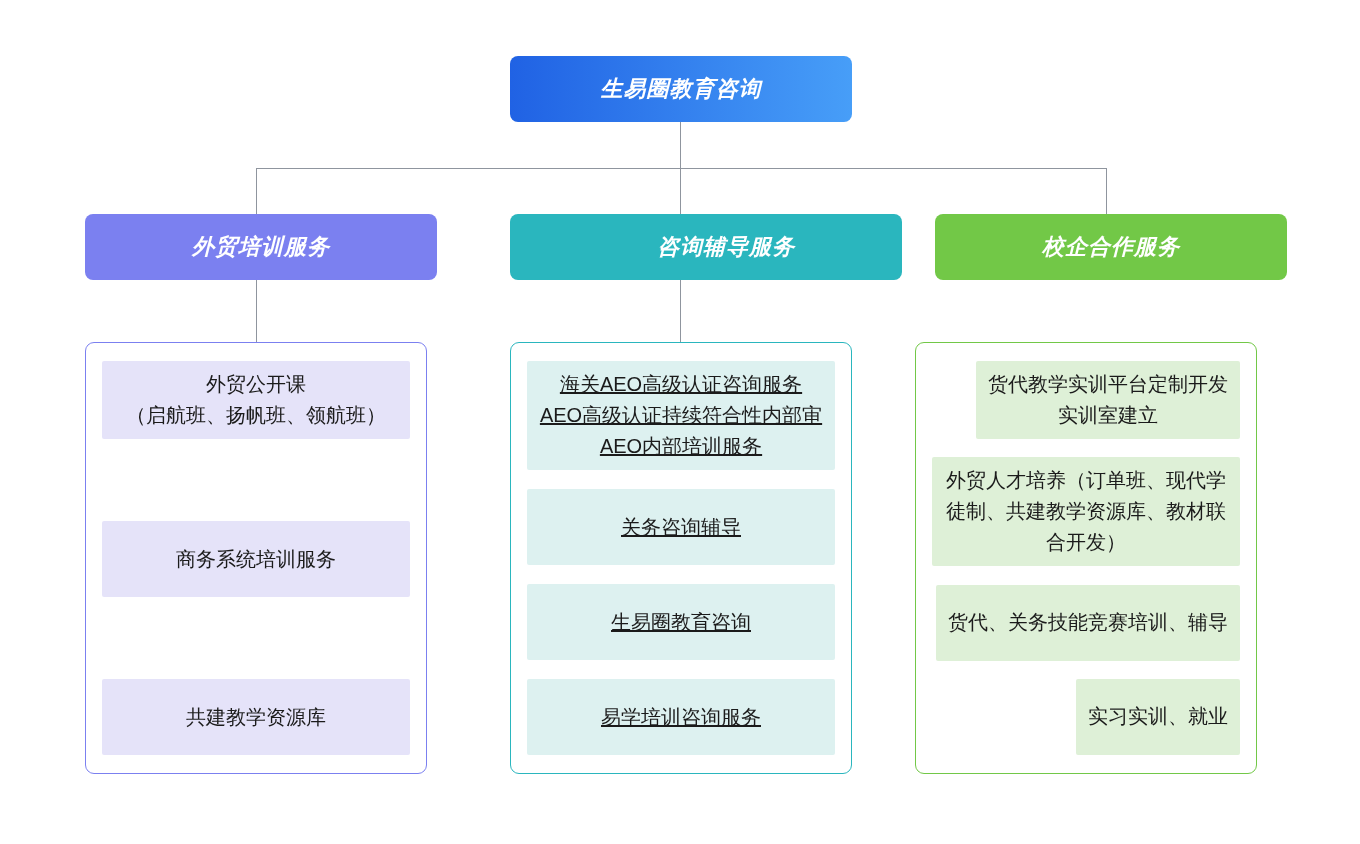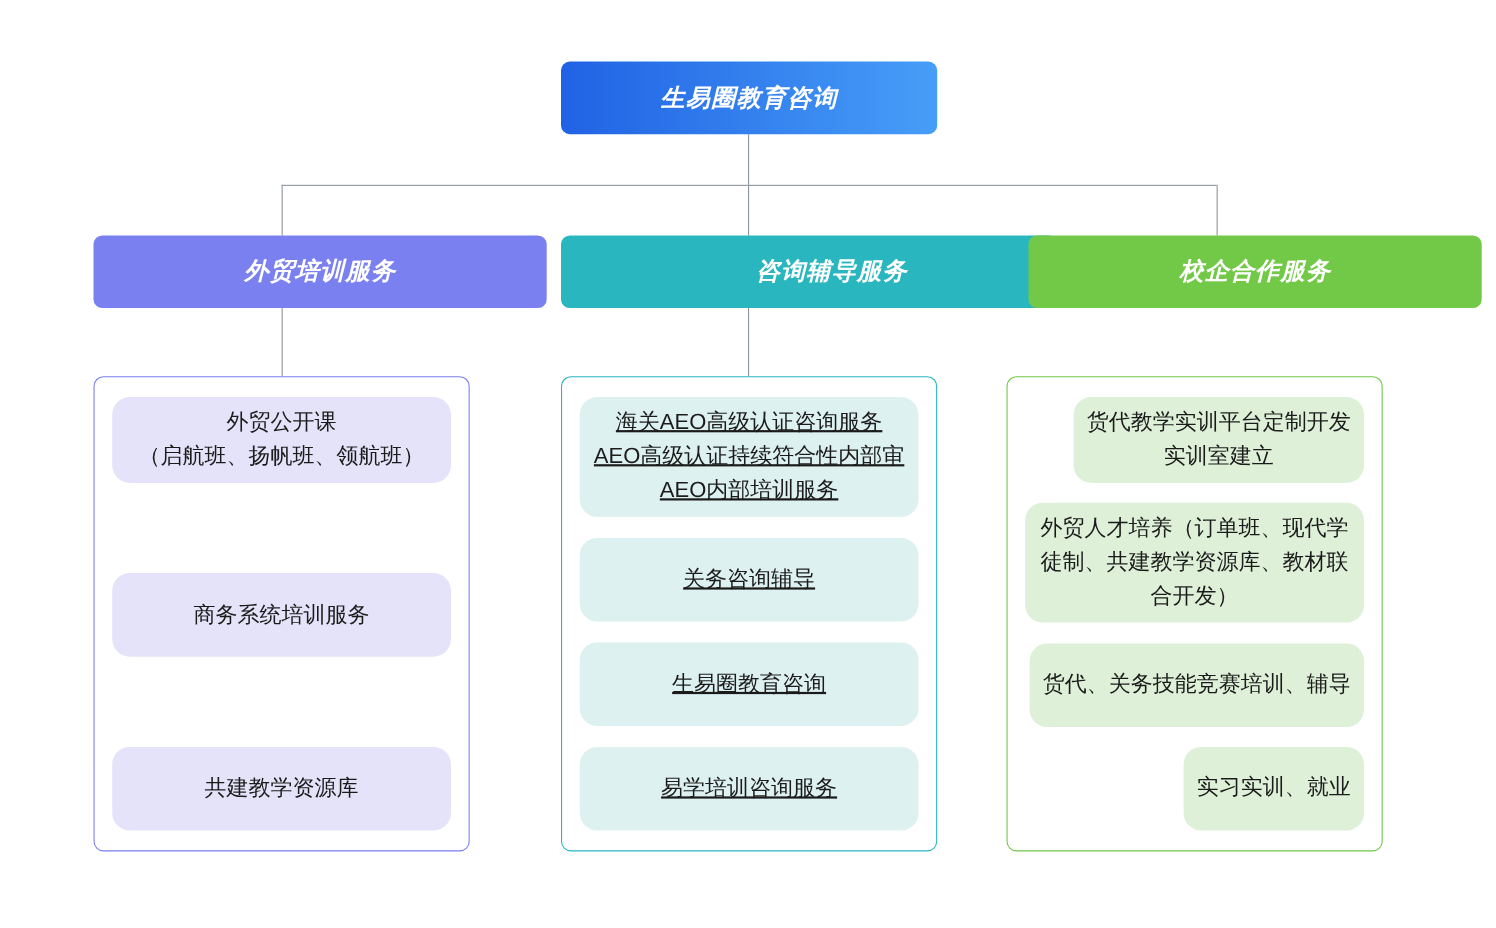--- a/index.html
+++ b/index.html
@@ -40,21 +40,21 @@
     color: var(--header-text, #ffffff);
     font-weight: bold;
     font-size: 22px;
     letter-spacing: 1px;
     font-style: italic;
   }
   .root-node {
     left: 510px; top: 56px; width: 342px; height: 66px;
     background: linear-gradient(90deg, var(--root-grad-start, #2062e4), var(--root-grad-end, #479ef8));
   }
-  .branch-header { top: 214px; width: 412px; height: 66px; }
+  .branch-header { top: 214px; width: 352px; height: 66px; }
   .bh-1 { left: 85px;  background: var(--branch-purple, #7b80f0); }
   .bh-2 { left: 510px; background: var(--branch-teal,   #2ab6be); padding-left: 40px; }
   .bh-3 { left: 935px; background: var(--branch-green,  #72c847); }
 
   
   .panel {
     position: absolute;
     top: 342px;
     width: 342px;
     height: 432px;
@@ -66,21 +66,21 @@
     flex-direction: column;
     justify-content: space-between;
   }
   .pn-1 { left: 85px;  border: 1.5px solid var(--branch-purple, #7b80f0); }
   .pn-2 { left: 510px; border: 1.5px solid var(--branch-teal,   #2ab6be); }
   .pn-3 { left: 915px; border: 1.5px solid var(--branch-green,  #72c847); align-items: flex-end; }
 
   .item {
     box-sizing: border-box;
     min-height: 76px;
-    border-radius: 16px;
+    border-radius: 2px;
     display: flex;
     align-items: center;
     justify-content: center;
     padding: 8px 12px;
     color: var(--item-text, #1b1b1b);
     font-size: 20px;
     line-height: 31px;
   }
   .pn-1 .item { background: var(--branch-purple-light, #e5e3f9); }
   .pn-2 .item { background: var(--branch-teal-light,   #ddf1f0); text-decoration: underline; }

